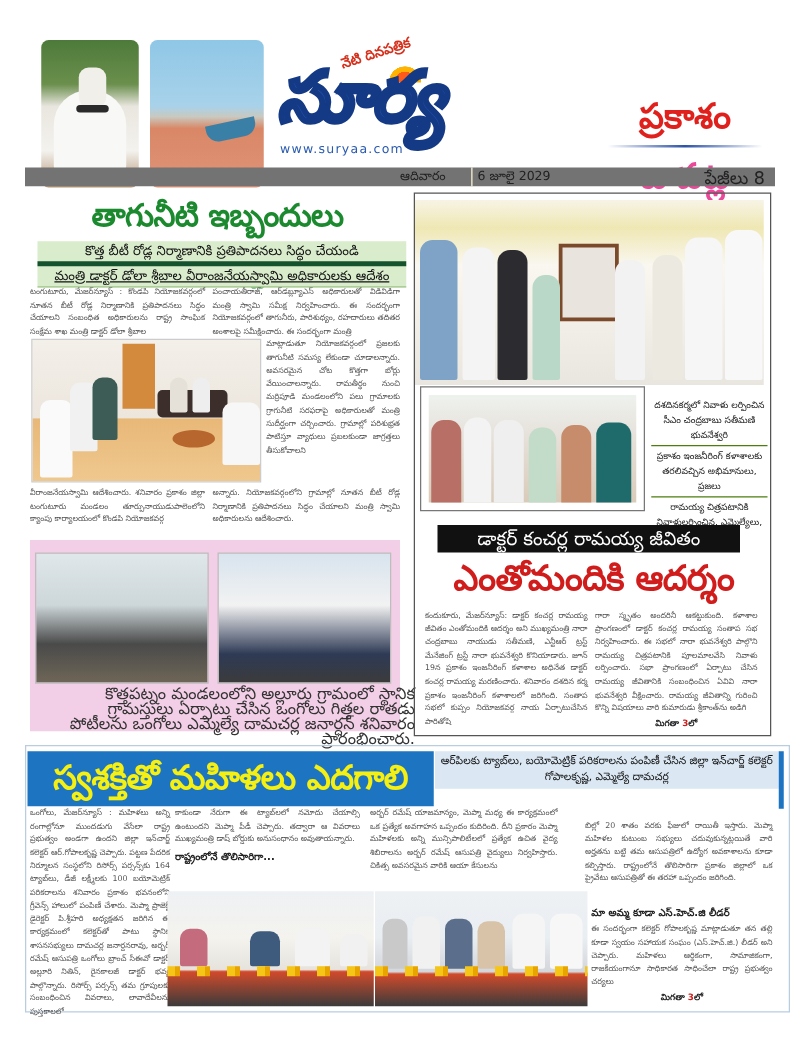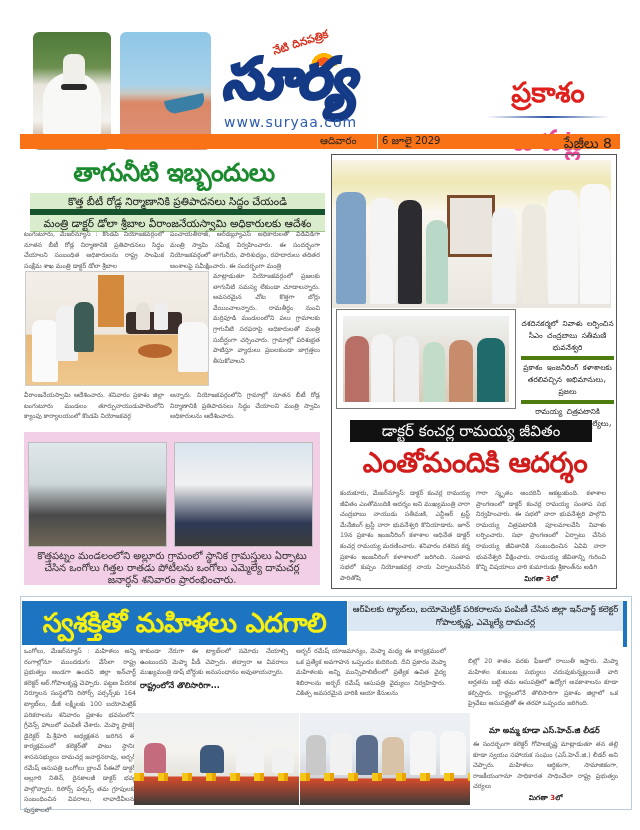--- a/index.html
+++ b/index.html
@@ -17,73 +17,73 @@
   .photo-beach { left: 120px; top: 32px; width: 91px; height: 118px;
     background: linear-gradient(180deg, #8fc7e6 0%, #a8d2ea 45%, #c9c9c0 52%, #d98766 60%, #e0947a 100%); }
   .photo-beach .boat { position: absolute; left: 45px; top: 65px; width: 40px; height: 14px; background: #3a7fa6; border-radius: 0 0 10px 10px; transform: rotate(-12deg); }
 
   .logo { position: absolute; left: 212px; top: 30px; width: 260px; height: 98px; }
   .logo-tag { position: absolute; left: 60px; top: 6px; font-size: 11px; color: #d6301c; font-weight: bold; transform: rotate(-18deg); }
   .logo-sun { position: absolute; left: 92px; top: 16px; width: 40px; height: 20px; border-radius: 20px 20px 0 0;
     background: radial-gradient(circle at 50% 100%, #ff5a1a 0 30%, #ffb200 31% 45%, transparent 46%); }
   .logo-text { position: absolute; left: 10px; top: 0; font-family: "DejaVu Sans", sans-serif; font-weight: bold; font-size: 56px; line-height: 98px;
     color: #1f4ea8; -webkit-text-stroke: 3px #143a86; letter-spacing: -2px; font-style: italic; }
-  .logo-url { position: absolute; left: 12px; top: 84px; font-size: 14px; color: #2a5bb0; letter-spacing: 1px; }
+  .logo-url { position: absolute; left: 12px; top: 84px; font-size: 10px; color: #2a5bb0; letter-spacing: 1px; }
 
   .edition { position: absolute; left: 478px; top: 30px; width: 140px; margin-top: 44px; }
   .edition-1 { display: block; text-align: center; font-size: 28px; color: #e0201c; font-weight: bold; line-height: 38px; }
   .edition-rule { height: 2px; margin: 4px 8px; background: linear-gradient(90deg, transparent, #2d52a6, transparent); }
   .edition-2 { display: block; text-align: center; font-size: 28px; color: #ec4899; font-weight: bold; line-height: 38px; }
 
-  .datebar { position: absolute; left: 20px; top: 134px; width: 600px; height: 15px; background: #f97316; }
+  .datebar { position: absolute; left: 20px; top: 134px; width: 600px; height: 15px; background: #737373; }
   .datebar .day { position: absolute; left: 300px; top: 1px; font-size: 10px; color: #222; }
   .datebar .date { position: absolute; left: 362px; top: 1px; font-size: 10px; color: #222; }
   .datebar .sep { position: absolute; left: 357px; top: 0; width: 1px; height: 15px; background: #fff7d8; }
   .datebar .page { position: absolute; right: 8px; top: 1px; font-size: 14px; color: #222; }
 
   
   .s1-head { position: absolute; left: 24px; top: 153px; width: 300px; text-align: center;
     font-size: 25px; font-weight: bold; color: #1b8a2e; line-height: 40px; letter-spacing: -0.5px; }
   .s1-sub { position: absolute; left: 30px; top: 193px; width: 295px; background: #d9eccc; border-bottom: 1px solid #9dc487; }
   .s1-sub div { font-size: 10.5px; text-align: center; line-height: 16px; color: #111; }
-  .s1-sub div + div { border-top: 6px solid #14532d; }
+  .s1-sub div + div { border-top: 4px solid #14532d; text-decoration: underline; }
 
   .body-text { font-size: 6.3px; line-height: 10.6px; color: #555; text-align: justify; }
   .s1-col-a { position: absolute; left: 24px; top: 229px; width: 140px; }
   .s1-col-b { position: absolute; left: 170px; top: 229px; width: 150px; }
   .s1-photo { position: absolute; left: 25px; top: 271px; width: 184px; height: 115px;
     background: linear-gradient(180deg, #f3efe9 0%, #ece6dd 55%, #e8b878 56%, #efc88f 100%); border: 1px solid #ccc; }
   .s1-photo .door { position: absolute; left: 72px; top: 3px; width: 26px; height: 52px; background: #d48a3c; }
   .s1-photo .sofa { position: absolute; left: 100px; top: 40px; width: 56px; height: 22px; background: #3c2e2b; border-radius: 4px; }
   .s1-photo .table { position: absolute; left: 112px; top: 72px; width: 34px; height: 14px; background: #b7662d; border-radius: 50%; }
   .s1-photo .p { position: absolute; background: #fafafa; border-radius: 8px 8px 2px 2px; }
   .s1-col-c { position: absolute; left: 213px; top: 271px; width: 107px; }
   .s1-col-d { position: absolute; left: 24px; top: 390px; width: 140px; }
   .s1-col-e { position: absolute; left: 170px; top: 390px; width: 150px; }
 
   
   .pink-box { position: absolute; left: 24px; top: 432px; width: 296px; height: 153px; background: #f2cfe6; }
   .pink-photo { position: absolute; top: 10px; width: 139px; height: 105px; border: 1px solid #bdbdbd; }
   .pink-photo.a { left: 4px; background: linear-gradient(180deg, #dfe7ea 0%, #cdd6d9 40%, #4a4a4a 70%, #6e6657 100%); }
   .pink-photo.b { left: 150px; background: linear-gradient(180deg, #d8e4ee 0%, #f2f2f2 40%, #2e3a55 78%, #3b3b3b 100%); }
-  .pink-caption { position: absolute; left: 4px; top: 118px; width: 288px; font-size: 10px; line-height: 12px; text-align: center; color: #333; }
+  .pink-caption { position: absolute; left: 20px; top: 118px; width: 288px; font-size: 13px; line-height: 12px; text-align: right; color: #333; }
 
   
   .s2-frame { position: absolute; left: 331px; top: 154px; width: 286px; height: 435px; border: 1px solid #555; }
   .s2-photo-main { position: absolute; left: 332px; top: 160px; width: 279px; height: 148px;
     background: linear-gradient(180deg, #f7f4e5 0%, #efe7b3 15%, #f9f7ef 35%, #e9e6e0 100%); }
   .s2-photo-main .portrait { position: absolute; left: 115px; top: 35px; width: 48px; height: 62px; background: #e9e4dd; border: 3px solid #7a4a2b; }
   .s2-photo-main .person { position: absolute; bottom: 4px; border-radius: 10px 10px 2px 2px; }
   .s2-photo-inset { position: absolute; left: 336px; top: 309px; width: 180px; height: 100px; background: #fff; border: 1px solid #777; }
   .s2-photo-inset .inner { position: absolute; left: 6px; top: 6px; width: 166px; height: 86px;
     background: linear-gradient(180deg, #eef2ee 0%, #e7e2dc 35%, #d9cbb9 100%); }
   .s2-photo-inset .person { position: absolute; bottom: 0; border-radius: 10px 10px 0 0; }
   .s2-caps { position: absolute; left: 521px; top: 316px; width: 93px; }
-  .s2-cap { font-size: 7.3px; line-height: 12px; text-align: center; color: #222; padding: 2px 0; font-family: Liberation Mono, monospace; }
-  .s2-cap + .s2-cap { border-top: 4px solid #4d7c0f; }
+  .s2-cap { font-size: 7.3px; line-height: 12px; text-align: center; color: #222; padding: 2px 0; }
+  .s2-cap + .s2-cap { border-top: 1px solid #4d7c0f; }
   .s2-kicker { position: absolute; left: 350px; top: 420px; width: 242px; height: 22px; background: #111;
     color: #fff; font-size: 15px; text-align: center; line-height: 22px; }
   .s2-head { position: absolute; left: 336px; top: 443px; width: 278px; text-align: center;
     font-size: 28px; font-weight: bold; color: #d11c1c; line-height: 40px; letter-spacing: -0.5px; }
   .s2-col-a { position: absolute; left: 340px; top: 488px; width: 130px; }
   .s2-col-b { position: absolute; left: 476px; top: 488px; width: 130px; }
   .cont { font-size: 7px; font-weight: bold; color: #222; text-align: center; margin-top: 2px; }
   .cont .num { color: #d11c1c; }
 
   
@@ -100,21 +100,21 @@
   .s3-col-d { position: absolute; left: 468px; top: 656px; width: 150px; }
   .s3-sub { font-size: 8px; font-weight: bold; color: #222; margin-top: 3px; }
   .s3-photo1 { position: absolute; left: 134px; top: 713px; width: 165px; height: 92px;
     background: linear-gradient(180deg, #eef1f4 0%, #f4f3ee 40%, #e6e3dd 68%, #d24a2b 70%, #3b3b3b 100%); }
   .s3-photo2 { position: absolute; left: 300px; top: 713px; width: 170px; height: 92px;
     background: linear-gradient(180deg, #eef1f4 0%, #e9eef2 40%, #d3d6da 70%, #d24a2b 72%, #3b3b3b 100%); }
   .s3-photo1 .p, .s3-photo2 .p { position: absolute; border-radius: 8px 8px 2px 2px; }
   .garland { position: absolute; left: 0; top: 60px; width: 100%; height: 8px;
     background: repeating-linear-gradient(90deg, #f5c518 0 6px, #e8a400 6px 10px, transparent 10px 24px); }
   .s3-col-e { position: absolute; left: 473px; top: 726px; width: 145px; }
-  .s3-col-e .s3-sub { margin-top: 0; margin-bottom: 2px; margin-left: 16px; }
+  .s3-col-e .s3-sub { margin-top: 0; margin-bottom: 2px; }
 </style>
 </head>
 <body>
 
 <header class="masthead">
   <div class="photo-box photo-cow">
     <div class="cow-body"></div>
       <div class="cow-head"></div>
       <div class="cow-neck"></div>
   </div>

